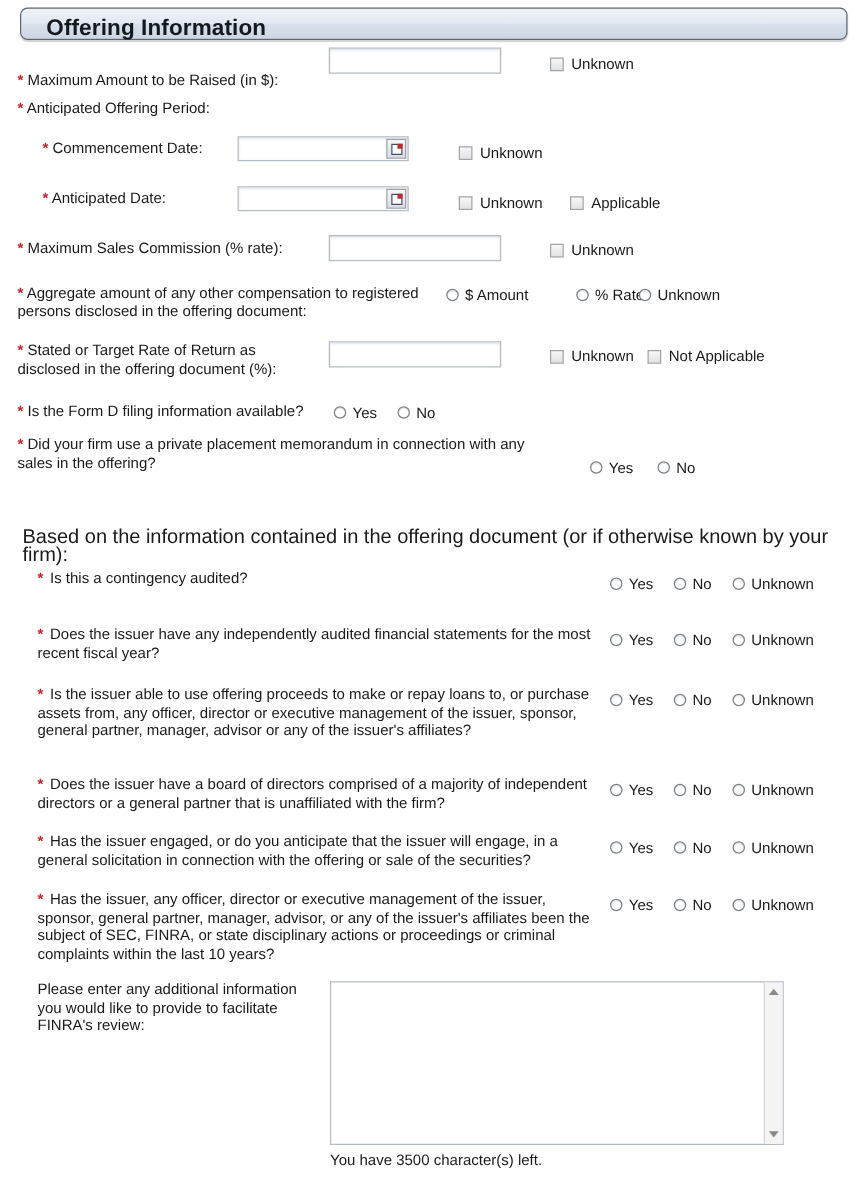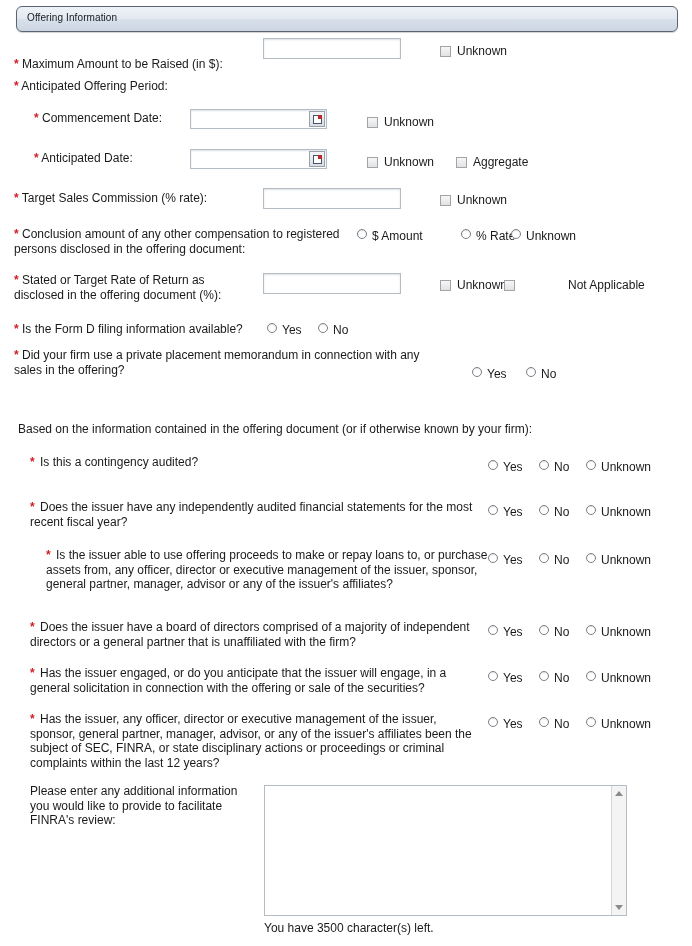--- a/index.html
+++ b/index.html
@@ -21,43 +21,43 @@
     position: absolute;
     left: 16px; top: 6px;
     width: 662px; height: 26px;
     background: linear-gradient(to bottom, #eef2f7 0%, #e3e9f1 48%, #d8e0ea 52%, #ccd6e3 100%);
     border: 1px solid #5a6473;
     border-radius: 6px;
     box-shadow: 0 1px 1px rgba(0,0,0,0.18);
   }
   .section-header-title {
     position: absolute;
-    left: 10px; top: 5px;
-    font-size: 10px;
-    font-weight: normal;
+    left: 20px; top: 5px;
+    font-size: 18px;
+    font-weight: bold;
     color: #15191f;
     letter-spacing: 0.1px;
   }
 
   
   .req {
     color: #d21d26;
     font-weight: bold;
     font-size: 12px;
   }
   .lbl {
     position: absolute;
     font-size: 12px;
     line-height: 14.5px;
     color: #1a1a1a;
     white-space: pre-line;
   }
   .plain {
     position: absolute;
-    font-size: 12px;
+    font-size: 16px;
     line-height: 15px;
     color: #1a1a1a;
   }
 
   
   .tbox {
     position: absolute;
     background: #ffffff;
     border: 1px solid #b6bcc4;
     box-shadow: inset 0 1px 2px rgba(150,165,185,0.35);
@@ -94,21 +94,21 @@
   .cb-wrap { position: absolute; display: flex; align-items: center; }
   .cb {
     width: 11px; height: 11px;
     background: linear-gradient(to bottom,#f7f7f7,#e2e2e2);
     border: 1px solid #9fa4ab;
     flex: 0 0 auto;
   }
   .cb-lbl { margin-left: 6px; font-size: 12px; color: #1a1a1a; white-space: nowrap; }
 
   
-  .rd-wrap { position: absolute; display: flex; }
+  .rd-wrap { position: absolute; display: flex; align-items: center; }
   .rd {
     width: 10px; height: 10px;
     border: 1px solid #7a8089;
     border-radius: 50%;
     background: #ffffff;
     flex: 0 0 auto;
     box-shadow: inset 0 1px 1px rgba(0,0,0,0.12);
   }
   .rd-lbl { margin-left: 5px; font-size: 12px; color: #1a1a1a; white-space: nowrap; }
 
@@ -185,31 +185,31 @@
   <div class="cal-btn">
       <div class="cal-glyph"></div>
     </div>
 </div>
 <span class="cb-wrap" style="left:367px; top:155px;">
   <span class="cb"></span>
   <span class="cb-lbl">Unknown</span>
 </span>
 <span class="cb-wrap" style="left:456px; top:155px;">
   <span class="cb"></span>
-  <span class="cb-lbl">Aggregate</span>
-</span>
-
-<span class="lbl" style="left:14px; top:191px;"><span class="req">*</span> <span>Target Sales Commission (% rate):</span></span>
+  <span class="cb-lbl">Applicable</span>
+</span>
+
+<span class="lbl" style="left:14px; top:191px;"><span class="req">*</span> <span>Maximum Sales Commission (% rate):</span></span>
 <input class="tbox" style="left: 263px; top: 188px; width: 138px; height: 21px;" type="text" value="">
 <span class="cb-wrap" style="left:440px; top:193px;">
   <span class="cb"></span>
   <span class="cb-lbl">Unknown</span>
 </span>
 
-<span class="lbl" style="left:14px; top:227px; width:340px;"><span class="req">*</span> <span>Conclusion amount of any other compensation to registered
+<span class="lbl" style="left:14px; top:227px; width:340px;"><span class="req">*</span> <span>Aggregate amount of any other compensation to registered
 persons disclosed in the offering document:</span></span>
 <span class="rd-wrap" style="left:357px; top:229px;">
   <span class="rd"></span>
   <span class="rd-lbl">$ Amount</span>
 </span>
 <span class="rd-wrap" style="left:461px; top:229px;">
   <span class="rd"></span>
   <span class="rd-lbl">% Rate</span>
 </span>
 <span class="rd-wrap" style="left:511px; top:229px;">
@@ -217,21 +217,21 @@
   <span class="rd-lbl">Unknown</span>
 </span>
 
 <span class="lbl" style="left:14px; top:273px; width:240px;"><span class="req">*</span> <span>Stated or Target Rate of Return as
 disclosed in the offering document (%):</span></span>
 <input class="tbox" style="left: 263px; top: 273px; width: 138px; height: 21px;" type="text" value="">
 <span class="cb-wrap" style="left:440px; top:278px;">
   <span class="cb"></span>
   <span class="cb-lbl">Unknown</span>
 </span>
-<span class="cb-wrap" style="left:504px; top:278px;gap:47px;">
+<span class="cb-wrap" style="left:518px; top:278px;">
   <span class="cb"></span>
   <span class="cb-lbl">Not Applicable</span>
 </span>
 
 <span class="lbl" style="left:14px; top:322px;"><span class="req">*</span> <span>Is the Form D filing information available?</span></span>
 <span class="rd-wrap" style="left:267px; top:323px;">
   <span class="rd"></span>
   <span class="rd-lbl">Yes</span>
 </span>
 <span class="rd-wrap" style="left:318px; top:323px;">
@@ -273,21 +273,21 @@
 </span>
 <span class="rd-wrap" style="left:539px; top:505px;">
   <span class="rd"></span>
   <span class="rd-lbl">No</span>
 </span>
 <span class="rd-wrap" style="left:586px; top:505px;">
   <span class="rd"></span>
   <span class="rd-lbl">Unknown</span>
 </span>
 
-<span class="qtext" style="top:548px;margin-left:16px;"><span class="req">*</span> <span>Is the issuer able to use offering proceeds to make or repay loans to, or purchase assets from, any officer, director or executive management of the issuer, sponsor, general partner, manager, advisor or any of the issuer's affiliates?</span></span>
+<span class="qtext" style="top:548px;"><span class="req">*</span> <span>Is the issuer able to use offering proceeds to make or repay loans to, or purchase assets from, any officer, director or executive management of the issuer, sponsor, general partner, manager, advisor or any of the issuer's affiliates?</span></span>
 <span class="rd-wrap" style="left:488px; top:553px;">
   <span class="rd"></span>
   <span class="rd-lbl">Yes</span>
 </span>
 <span class="rd-wrap" style="left:539px; top:553px;">
   <span class="rd"></span>
   <span class="rd-lbl">No</span>
 </span>
 <span class="rd-wrap" style="left:586px; top:553px;">
   <span class="rd"></span>
@@ -315,21 +315,21 @@
 </span>
 <span class="rd-wrap" style="left:539px; top:671px;">
   <span class="rd"></span>
   <span class="rd-lbl">No</span>
 </span>
 <span class="rd-wrap" style="left:586px; top:671px;">
   <span class="rd"></span>
   <span class="rd-lbl">Unknown</span>
 </span>
 
-<span class="qtext" style="top:712px;"><span class="req">*</span> <span>Has the issuer, any officer, director or executive management of the issuer, sponsor, general partner, manager, advisor, or any of the issuer's affiliates been the subject of SEC, FINRA, or state disciplinary actions or proceedings or criminal complaints within the last 12 years?</span></span>
+<span class="qtext" style="top:712px;"><span class="req">*</span> <span>Has the issuer, any officer, director or executive management of the issuer, sponsor, general partner, manager, advisor, or any of the issuer's affiliates been the subject of SEC, FINRA, or state disciplinary actions or proceedings or criminal complaints within the last 10 years?</span></span>
 <span class="rd-wrap" style="left:488px; top:717px;">
   <span class="rd"></span>
   <span class="rd-lbl">Yes</span>
 </span>
 <span class="rd-wrap" style="left:539px; top:717px;">
   <span class="rd"></span>
   <span class="rd-lbl">No</span>
 </span>
 <span class="rd-wrap" style="left:586px; top:717px;">
   <span class="rd"></span>

